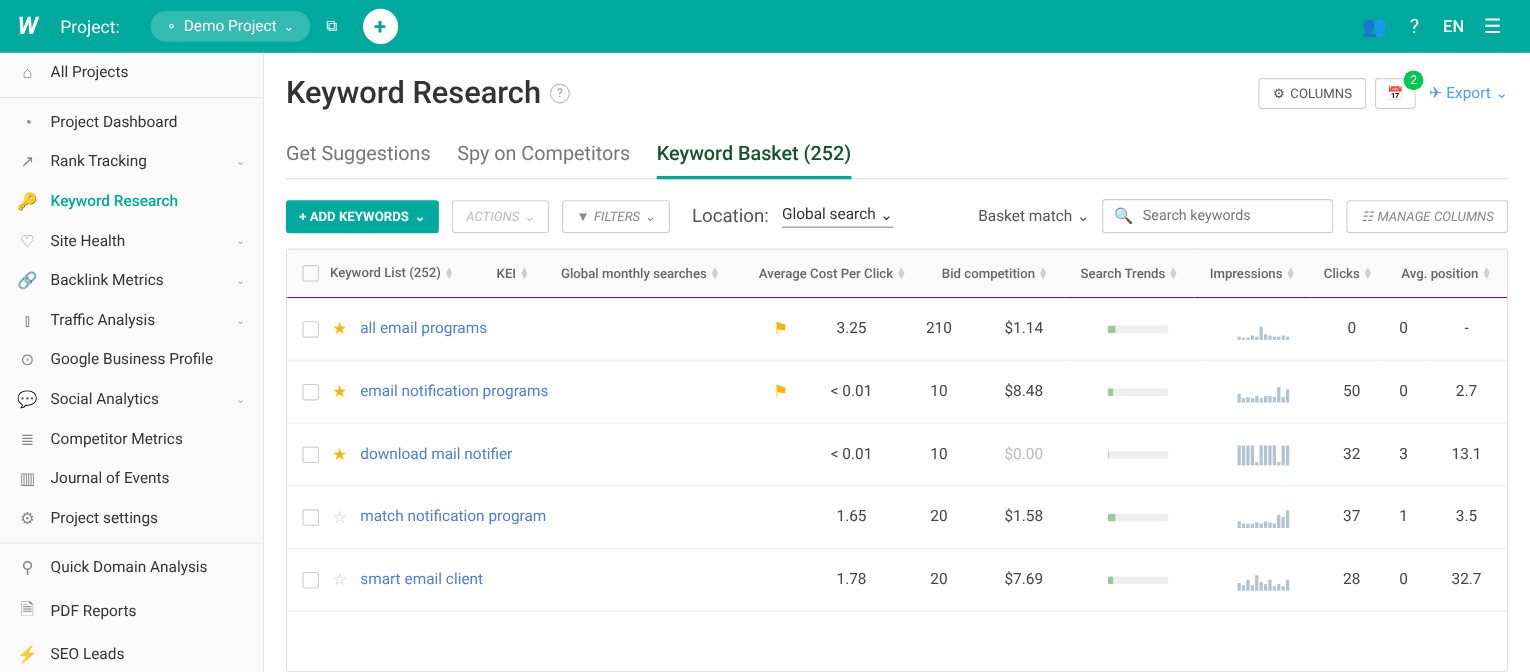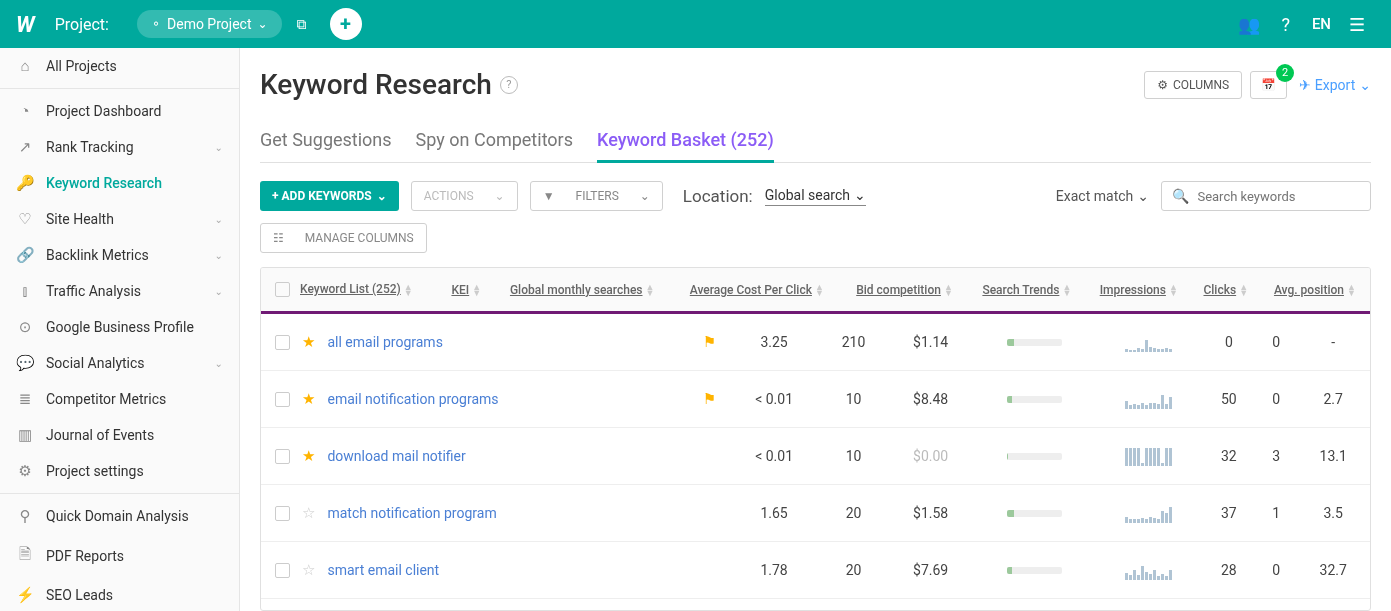--- a/index.html
+++ b/index.html
@@ -26,34 +26,34 @@
 .page-head { display:flex; align-items:center; margin-bottom:18px; }
 .page-title { font-size:28px; font-weight:500; color:#333; margin-right:8px; }
 .help-circle { width:18px; height:18px; border:1px solid #bbb; border-radius:50%; display:inline-flex; align-items:center; justify-content:center; font-size:11px; color:#999; cursor:pointer; }
 .head-actions { margin-left:auto; display:flex; align-items:center; gap:8px; }
 .btn { border:1px solid #d0d0d0; background:#fff; padding:6px 12px; border-radius:3px; font-size:12px; cursor:pointer; display:flex; align-items:center; gap:5px; color:#555; }
 .btn.icon-only { padding:6px 10px; position:relative; }
 .badge { position:absolute; top:-8px; right:-8px; background:#00c853; color:#fff; border-radius:50%; width:18px; height:18px; font-size:11px; display:flex; align-items:center; justify-content:center; }
 .export-link { color:#4a9fff; font-size:14px; cursor:pointer; display:flex; align-items:center; gap:4px; margin-left:4px; }
 .tabs { display:flex; gap:24px; border-bottom:1px solid #e0e0e0; margin-bottom:18px; }
 .tab { padding:10px 0; font-size:18px; color:#777; cursor:pointer; border-bottom:3px solid transparent; margin-bottom:-1px; }
-.tab.active { color:#8b5cf6; border-bottom-color:#00a99d; font-weight:500; }
+.tab.active { color:#14532d; border-bottom-color:#00a99d; font-weight:500; }
 .toolbar { display:flex; align-items:center; gap:12px; margin-bottom:14px; flex-wrap:wrap; }
 .btn-primary { background:#00a99d; color:#fff; border:none; padding:8px 12px; border-radius:3px; font-size:12px; font-weight:bold; cursor:pointer; display:flex; align-items:center; gap:5px; }
-.btn-secondary { border:1px solid #d0d0d0; background:#fff; padding:7px 12px; border-radius:3px; font-size:12px; cursor:pointer; color:#888; display:flex; align-items:center; gap:21px; }
+.btn-secondary { border:1px solid #d0d0d0; background:#fff; padding:7px 12px; border-radius:3px; font-size:12px; cursor:pointer; color:#888; display:flex; align-items:center; gap:4px;font-style:italic; }
 .btn-secondary.disabled { color:#bbb; }
 .loc-label { font-size:17px; color:#555; margin-left:8px; }
 .loc-value { font-size:14px; color:#333; border-bottom:1px solid #888; padding-bottom:2px; cursor:pointer; display:flex; align-items:center; gap:4px; }
 .match-sel { font-size:14px; color:#555; cursor:pointer; display:flex; align-items:center; gap:4px; }
 .search-box { border:1px solid #d0d0d0; border-radius:3px; padding:6px 10px; display:flex; align-items:center; gap:8px; width:210px; }
 .search-box input { border:none; outline:none; font-size:13px; flex:1; }
 .search-box .sic { color:#aaa; }
 .table-wrap { border:1px solid #e0e0e0; border-radius:3px; overflow:hidden; flex:1; display:flex; flex-direction:column; }
 table { width:100%; border-collapse:collapse; }
-thead th { background:#fafafa; font-size:12px; color:#666; font-weight:500; padding:14px 8px; text-align:center; border-bottom:3px solid #701a75; position:relative;text-decoration:underline; }
+thead th { background:#fafafa; font-size:12px; color:#666; font-weight:500; padding:14px 8px; text-align:center; border-bottom:1px solid #701a75; position:relative; }
 thead th .sort { font-size:9px; color:#ccc; margin-left:3px; display:inline-flex; flex-direction:column; line-height:6px; vertical-align:middle; }
 thead th.kwcol { text-align:left; padding-left:14px; }
 tbody td { padding:18px 8px; text-align:center; border-bottom:1px solid #eee; font-size:14px; color:#444; }
 tbody td.kwcell { text-align:left; padding-left:14px; }
 .kwrow { display:flex; align-items:center; gap:12px; }
 .chk { width:15px; height:15px; border:1px solid #ccc; border-radius:2px; cursor:pointer; flex-shrink:0; }
 .star { color:#ffb400; font-size:15px; cursor:pointer; flex-shrink:0; }
 .star.empty { color:#ccc; }
 .kwlink { color:#4a7fd4; cursor:pointer; }
 .flag { color:#ffb400; font-size:15px; cursor:pointer; flex-shrink:0; margin-left:auto; margin-right:4px; }
@@ -196,21 +196,21 @@
         <span>FILTERS</span>
         <span>⌄</span>
       </div>
       <div class="loc-label">Location:</div>
       <div class="loc-value">
         <span>Global search</span>
         <span>⌄</span>
       </div>
       <div class="spacer"></div>
       <div class="match-sel">
-        <span>Exact match</span>
+        <span>Basket match</span>
         <span>⌄</span>
       </div>
       <div class="search-box">
         <span class="sic">🔍</span>
         <input placeholder="Search keywords" style="">
       </div>
       <div class="btn-secondary">
         <span>☷</span>
         <span>MANAGE COLUMNS</span>
       </div>

